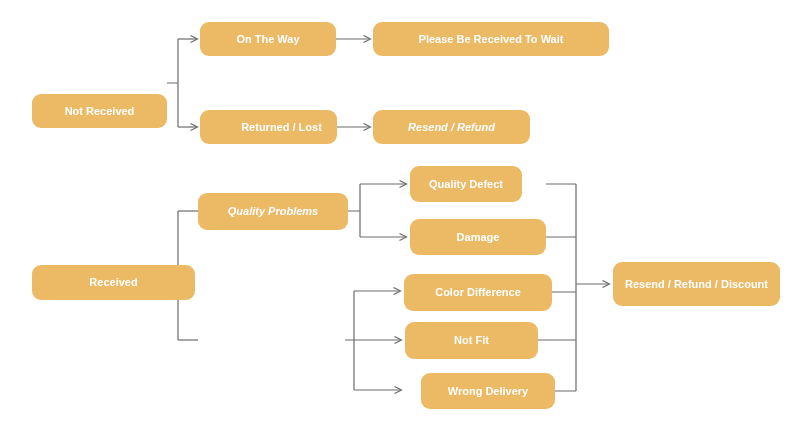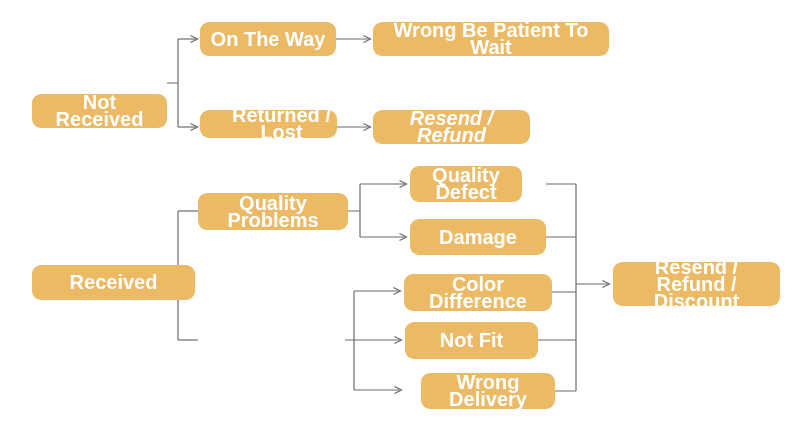--- a/index.html
+++ b/index.html
@@ -34,21 +34,21 @@
   }
   .node {
     position: absolute;
     background: var(--node-fill);
     color: var(--node-text);
     border-radius: 9px;
     display: flex;
     align-items: center;
     justify-content: center;
     text-align: center;
-    font-size: 20px;
+    font-size: 11px;
     font-weight: bold;
     line-height: 17px;
     padding: 2px 6px;
   }
 </style>
 </head>
 <body>
 
 <div class="canvas">
 
@@ -77,25 +77,25 @@
     <path class="edge" d="M354 291 H400" marker-end="url(#arrow)"></path>
     <path class="edge" d="M354 340 H401" marker-end="url(#arrow)"></path>
     <path class="edge" d="M354 390 H401" marker-end="url(#arrow)"></path>
 
     <path class="edge" d="M546 184 H576 M546 237 H576 M552 292 H576 M538 340 H576 M539 391 H576 M576 184 V391"></path>
     <path class="edge" d="M576 284 H609" marker-end="url(#arrow)"></path>
   </svg>
 
   <div class="node" style="left:32px;  top:66px;  width:135px; height:34px;margin-top:28px;">Not Received</div>
   <div class="node" style="left:200px; top:22px;  width:136px; height:34px;">On The Way</div>
-  <div class="node" style="left:373px; top:22px;  width:236px; height:34px;">Wrong Be Patient To Wait</div>
-  <div class="node" style="left:200px; top:110px; width:137px; height:28px;padding-left:32px;">Returned / Lost</div>
+  <div class="node" style="left:373px; top:22px;  width:236px; height:34px;">Please Be Received To Wait</div>
+  <div class="node" style="left:200px; top:110px; width:137px; height:34px;padding-left:32px;">Returned / Lost</div>
   <div class="node" style="left:373px; top:110px; width:157px; height:34px;font-style:italic;">Resend / Refund</div>
   <div class="node" style="left:32px;  top:265px; width:163px; height:35px;">Received</div>
-  <div class="node" style="left:198px; top:193px; width:150px; height:37px;">Quality Problems</div>
+  <div class="node" style="left:198px; top:193px; width:150px; height:37px;font-style:italic;">Quality Problems</div>
   <div class="node" style="left:410px; top:166px; width:112px; height:36px;text-align:center;">Quality Defect</div>
   <div class="node" style="left:410px; top:219px; width:136px; height:36px;">Damage</div>
   <div class="node" style="left:405px; top:322px; width:133px; height:37px;">Not Fit</div>
   <div class="node" style="left:404px; top:274px; width:148px; height:37px;">Color Difference</div>
   <div class="node" style="left:405px; top:373px; width:134px; height:36px;margin-left:16px;">Wrong Delivery</div>
   <div class="node" style="left:613px; top:262px; width:167px; height:44px;">Resend / Refund / Discount</div>
 
 </div>
 
 </body></html>

